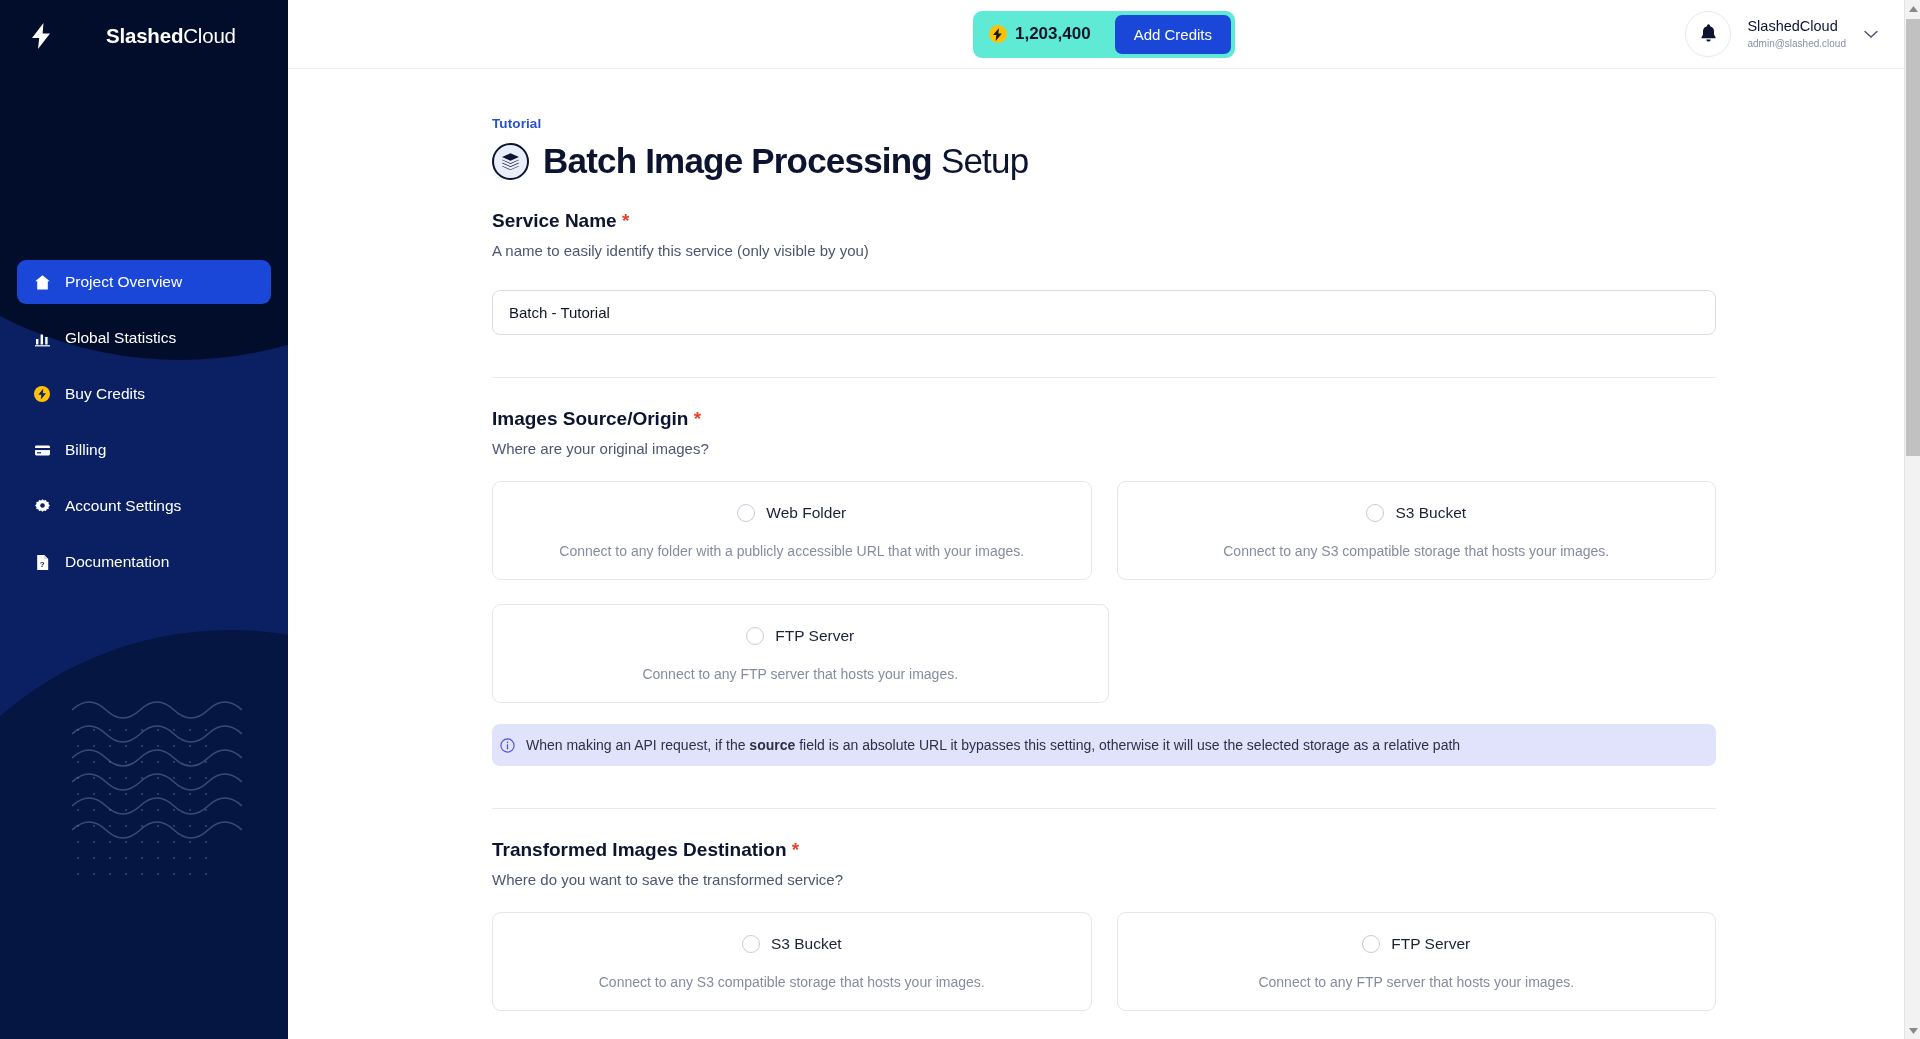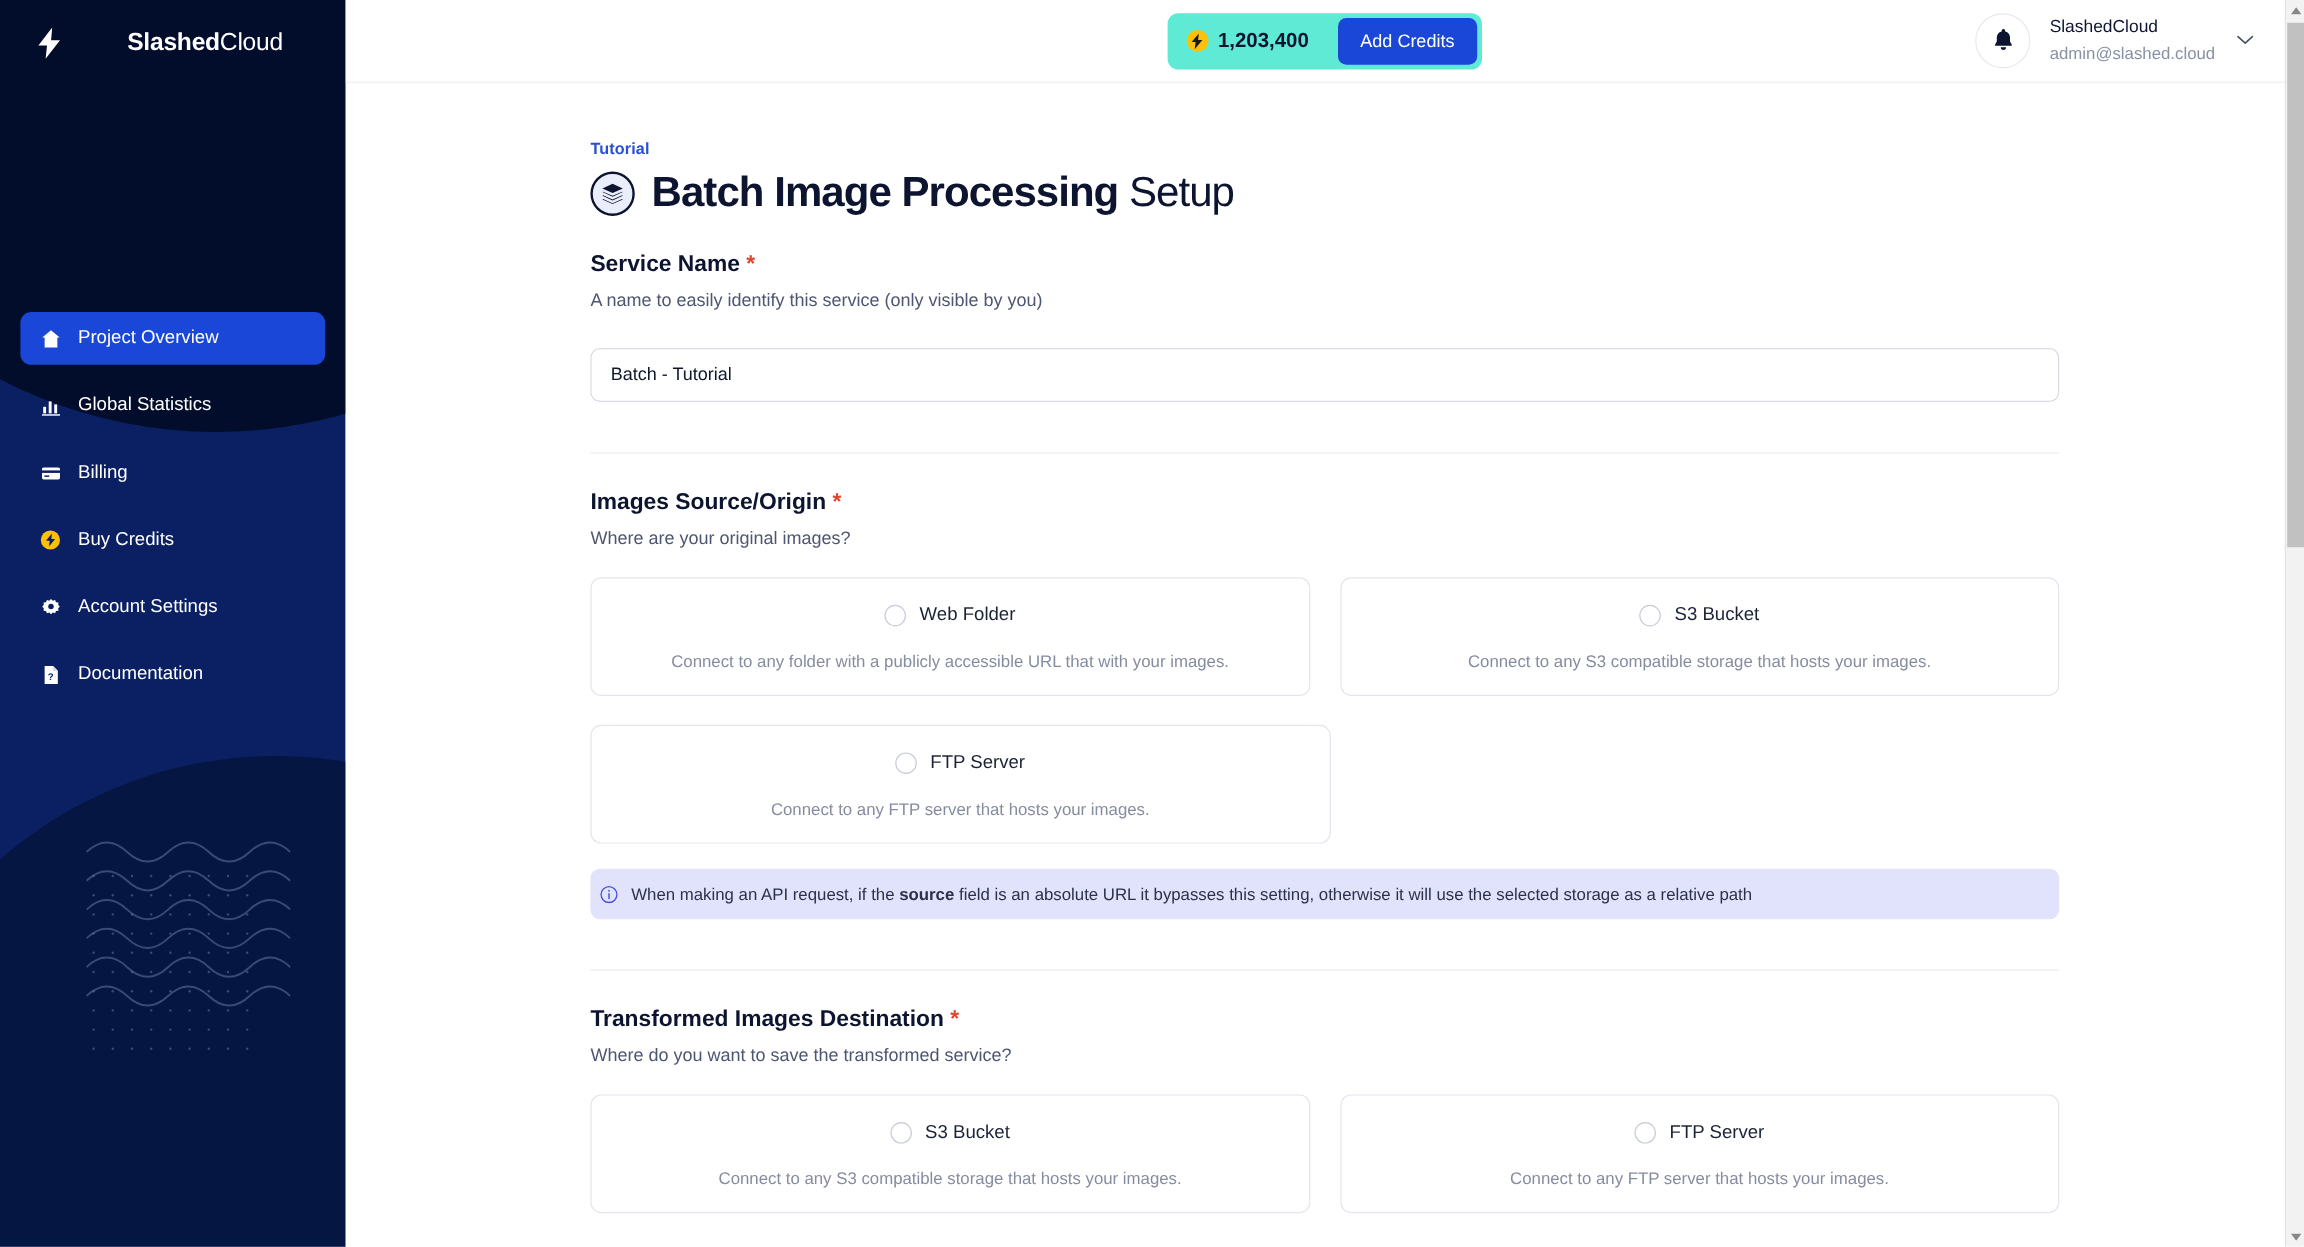--- a/index.html
+++ b/index.html
@@ -87,21 +87,21 @@
     position: absolute; right: 42px; top: 50%; transform: translateY(-50%);
     display: flex; align-items: center; gap: 16px;
   }
   .bell-btn {
     width: 46px; height: 46px; border-radius: 50%;
     border: 1px solid #e7e9f0; background: #fff;
     display: flex; align-items: center; justify-content: center; cursor: pointer;
   }
   .user-block { display: flex; align-items: center; gap: 18px; cursor: pointer; }
   .user-name { font-size: 14.5px; color: #0d1430; line-height: 1.45; text-align: left; }
-  .user-mail { font-size: 14px; color: #8a90a4; line-height: 1.45; text-align: center; }
+  .user-mail { font-size: 10px; color: #8a90a4; line-height: 1.45; text-align: center; }
 
   
   .content {
     position: absolute; top: 69px; left: 0; right: 0; bottom: 0;
     overflow: hidden;
   }
   .inner { width: 1224px; margin: 0 auto; padding: 47px 0 0 0; }
 
   .kicker { font-size: 13.5px; font-weight: 700; color: #2b4fd4; letter-spacing: .1px; }
   .page-title {
@@ -208,37 +208,37 @@
             <rect x="6.6" y="4.5" width="2.4" height="10" fill="#fff"></rect>
             <rect x="11.2" y="7" width="2.4" height="7.5" fill="#fff"></rect>
             <rect x="1" y="15.2" width="15" height="1.2" fill="#fff"></rect>
           </svg>
         </span>
         <span>Global Statistics</span>
       </div>
 
       <div class="sb-item">
         <span class="sb-ico">
+          <svg width="18" height="18" viewBox="0 0 18 18">
+            <circle cx="9" cy="9" r="8" fill="#ffc107"></circle>
+            <path d="M10.3 3.6 5.3 9.7h3.1l-.6 4.7 5.2-6.2h-3.2z" fill="#0a2063"></path>
+          </svg>
+        </span>
+        <span>Buy Credits</span>
+      </div>
+
+      <div class="sb-item">
+        <span class="sb-ico">
           <svg width="17" height="17" viewBox="0 0 17 17">
             <rect x="1" y="3.5" width="15" height="10" rx="1.4" fill="#fff"></rect>
             <rect x="1" y="6" width="15" height="2.1" fill="#0a2063"></rect>
             <rect x="3" y="10.2" width="4" height="1.2" fill="#0a2063"></rect>
           </svg>
         </span>
         <span>Billing</span>
-      </div>
-
-      <div class="sb-item">
-        <span class="sb-ico">
-          <svg width="18" height="18" viewBox="0 0 18 18">
-            <circle cx="9" cy="9" r="8" fill="#ffc107"></circle>
-            <path d="M10.3 3.6 5.3 9.7h3.1l-.6 4.7 5.2-6.2h-3.2z" fill="#0a2063"></path>
-          </svg>
-        </span>
-        <span>Buy Credits</span>
       </div>
 
       <div class="sb-item">
         <span class="sb-ico">
           <svg width="17" height="17" viewBox="0 0 17 17">
             <path d="M8.5 1.2 10 2.6l1.9-.6.8 1.8 2 .3-.2 2 1.4 1.4-1.4 1.4.2 2-2 .3-.8 1.8-1.9-.6-1.5 1.4-1.5-1.4-1.9.6-.8-1.8-2-.3.2-2L1.1 7.5 2.5 6.1l-.2-2 2-.3.8-1.8 1.9.6z" fill="#fff"></path>
             <circle cx="8.5" cy="7.5" r="2.3" fill="#0a2063"></circle>
           </svg>
         </span>
         <span>Account Settings</span>

